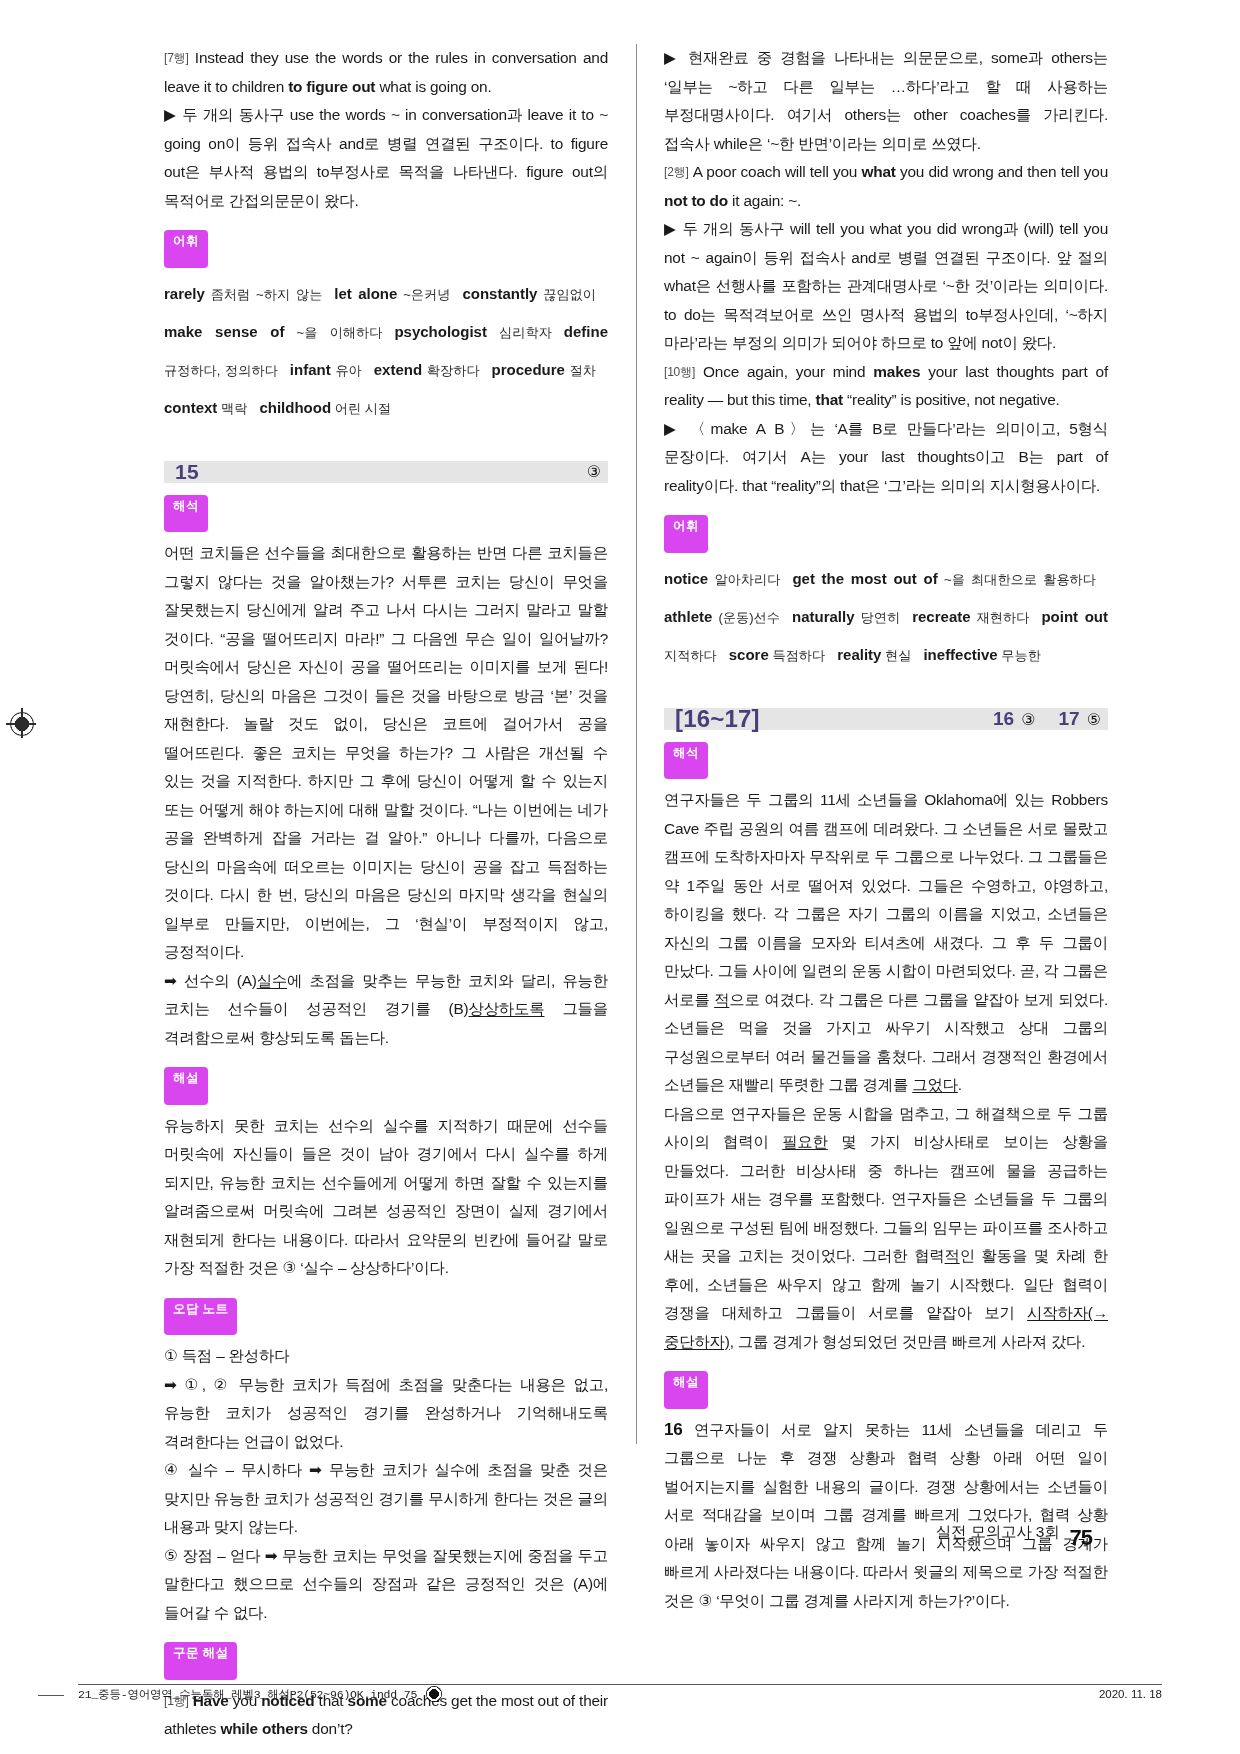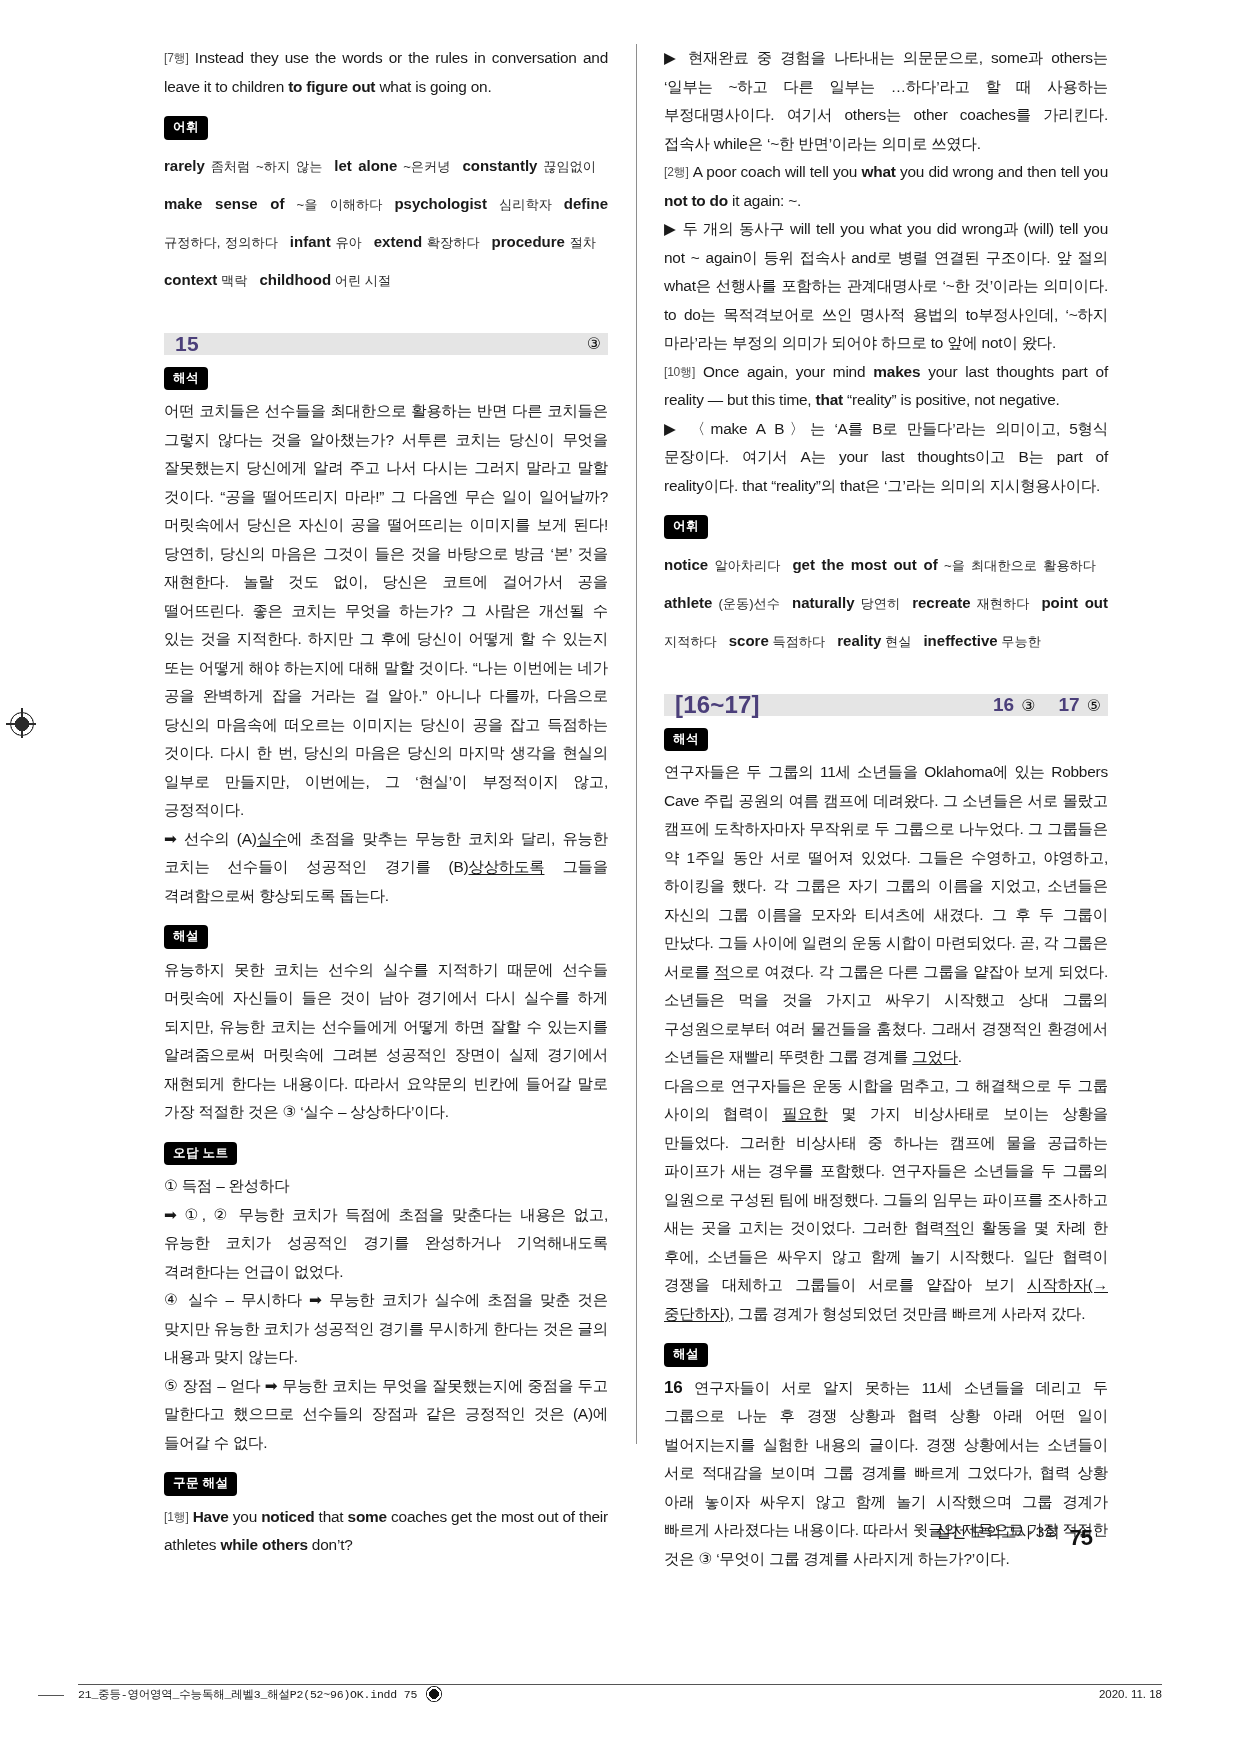--- a/index.html
+++ b/index.html
@@ -82,26 +82,26 @@
     font-size: 12px;
     color: #4d4d4d;
     vertical-align: 1px;
   }
   b { font-weight: bold; }
   .u { text-decoration: underline; text-underline-offset: 2px; }
 
   
   .pill {
     display: inline-block;
-    background: #000000;
+    background: #d946ef;
     color: #ffffff;
     font-size: 12.6px;
     font-weight: bold;
     line-height: 1;
-    padding: 5px 9px 6px 9px;
+    padding: 5px 9px 20px 9px;
     border-radius: 4px;
     letter-spacing: 0.3px;
   }
   .pill-row { margin: 15px 0 7px 0; }
   .pill-row.tight { margin-top: 12px; }
 
   
   .vocab {
     font-size: 15px;
     line-height: 37px;
@@ -219,20 +219,21 @@
 
   <div class="reg-mark reg-left filled"></div>
 
   <div class="cols">
     <div class="col-divider"></div>
 
     <div class="col col-left">
 
       <p class="t"><span class="lineno">[7행]</span> <span>Instead they use the words or the rules in conversation and leave it to children </span><b>to figure out</b><span> what is going on.</span></p>
 
+      <p class="t">▶ 두 개의 동사구 use the words ~ in conversation과 leave it to ~ going on이 등위 접속사 and로 병렬 연결된 구조이다. to figure out은 부사적 용법의 to부정사로 목적을 나타낸다. figure out의 목적어로 간접의문문이 왔다.</p>
 
       <div class="pill-row">
         <span class="pill">어휘</span>
       </div>
 
       <div class="vocab"><span class="w">rarely</span><span class="m"> 좀처럼 ~하지 않는</span><span class="gap"></span><span class="w">let alone</span><span class="m"> ~은커녕</span><span class="gap"></span><span class="w">constantly</span><span class="m"> 끊임없이</span><span class="gap"></span><span class="w">make sense of</span><span class="m"> ~을 이해하다</span><span class="gap"></span><span class="w">psychologist</span><span class="m"> 심리학자</span><span class="gap"></span><span class="w">define</span><span class="m"> 규정하다, 정의하다</span><span class="gap"></span><span class="w">infant</span><span class="m"> 유아</span><span class="gap"></span><span class="w">extend</span><span class="m"> 확장하다</span><span class="gap"></span><span class="w">procedure</span><span class="m"> 절차</span><span class="gap"></span><span class="w">context</span><span class="m"> 맥락</span><span class="gap"></span><span class="w">childhood</span><span class="m"> 어린 시절</span></div>
 
       <div class="qband">
         <span class="qnum">15</span>
         <span class="qans">③</span>

